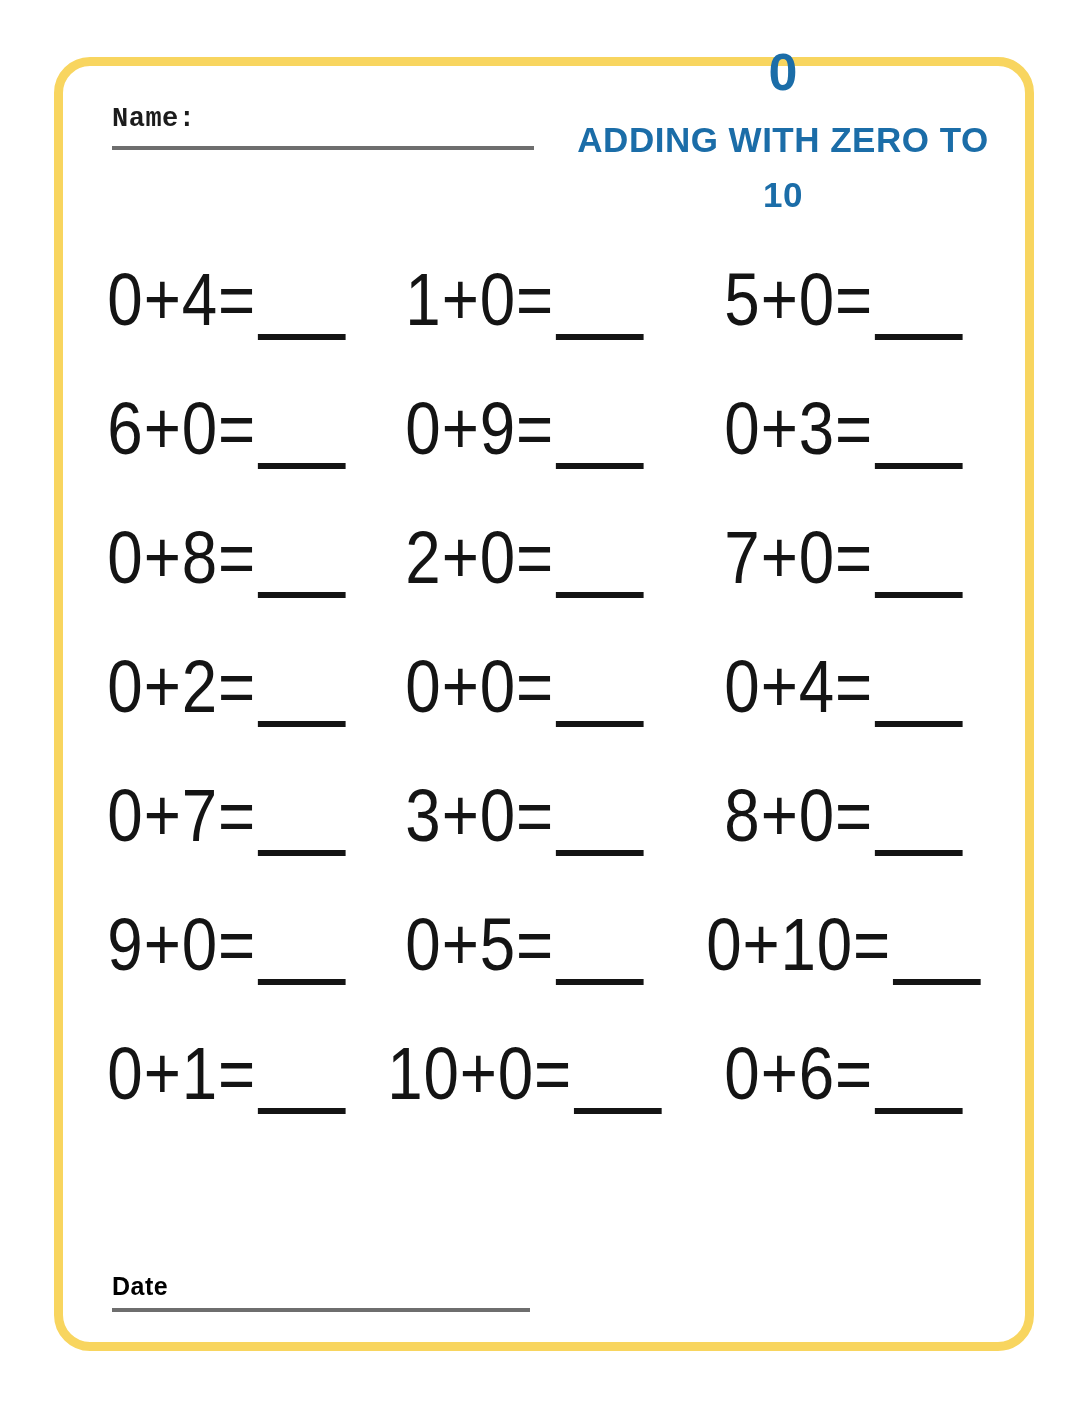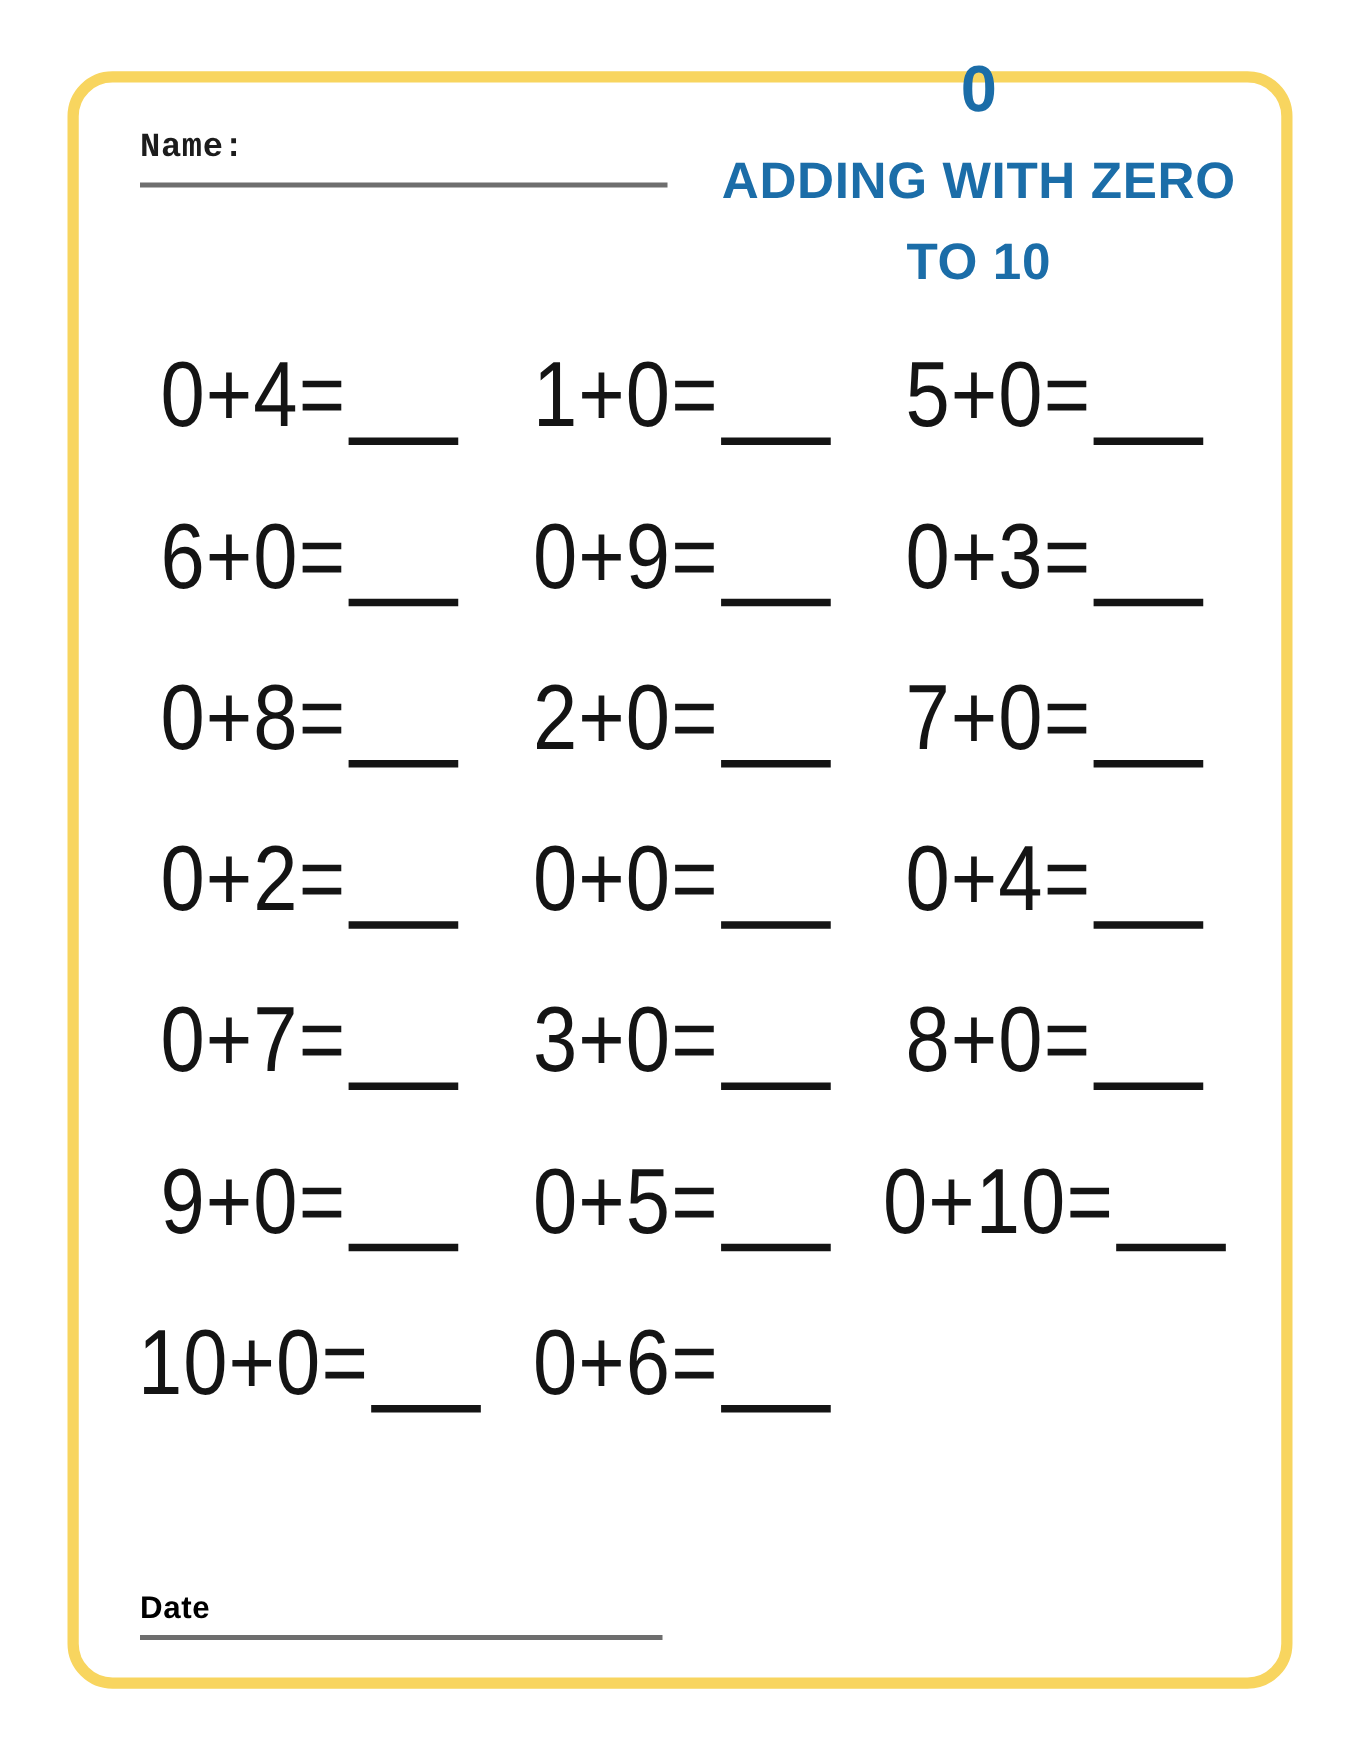--- a/index.html
+++ b/index.html
@@ -55,32 +55,32 @@
     text-align: center;
   }
   .badge-number {
     font-size: 52px;
     line-height: 1.0;
     font-weight: 700;
     color: #1B6DA8;
     margin-bottom: 14px;
   }
   .worksheet-title {
-    font-size: 41px;
+    font-size: 35px;
     line-height: 1.58;
     font-weight: 700;
     color: #1B6DA8;
     letter-spacing: 0.5px;
   }
 
   
   .problem-grid {
     position: absolute;
     left: 88px;
-    top: 251px;
+    top: 235px;
     width: 912px;
     display: grid;
     grid-template-columns: repeat(3, 1fr);
     grid-auto-rows: 129px;
   }
   .problem-cell {
     display: flex;
     align-items: center;
     justify-content: center;
   }
@@ -253,20 +253,26 @@
     </div>
   <div class="problem-cell">
       <span class="problem-inner">
         <span class="problem-expr">0+10=</span>
         <span class="answer-blank"></span>
       </span>
     </div>
 
   <div class="problem-cell">
       <span class="problem-inner">
+        <span class="problem-expr">0+1=</span>
+        <span class="answer-blank"></span>
+      </span>
+    </div>
+  <div class="problem-cell">
+      <span class="problem-inner">
         <span class="problem-expr">10+0=</span>
         <span class="answer-blank"></span>
       </span>
     </div>
   <div class="problem-cell">
       <span class="problem-inner">
         <span class="problem-expr">0+6=</span>
         <span class="answer-blank"></span>
       </span>
     </div>

